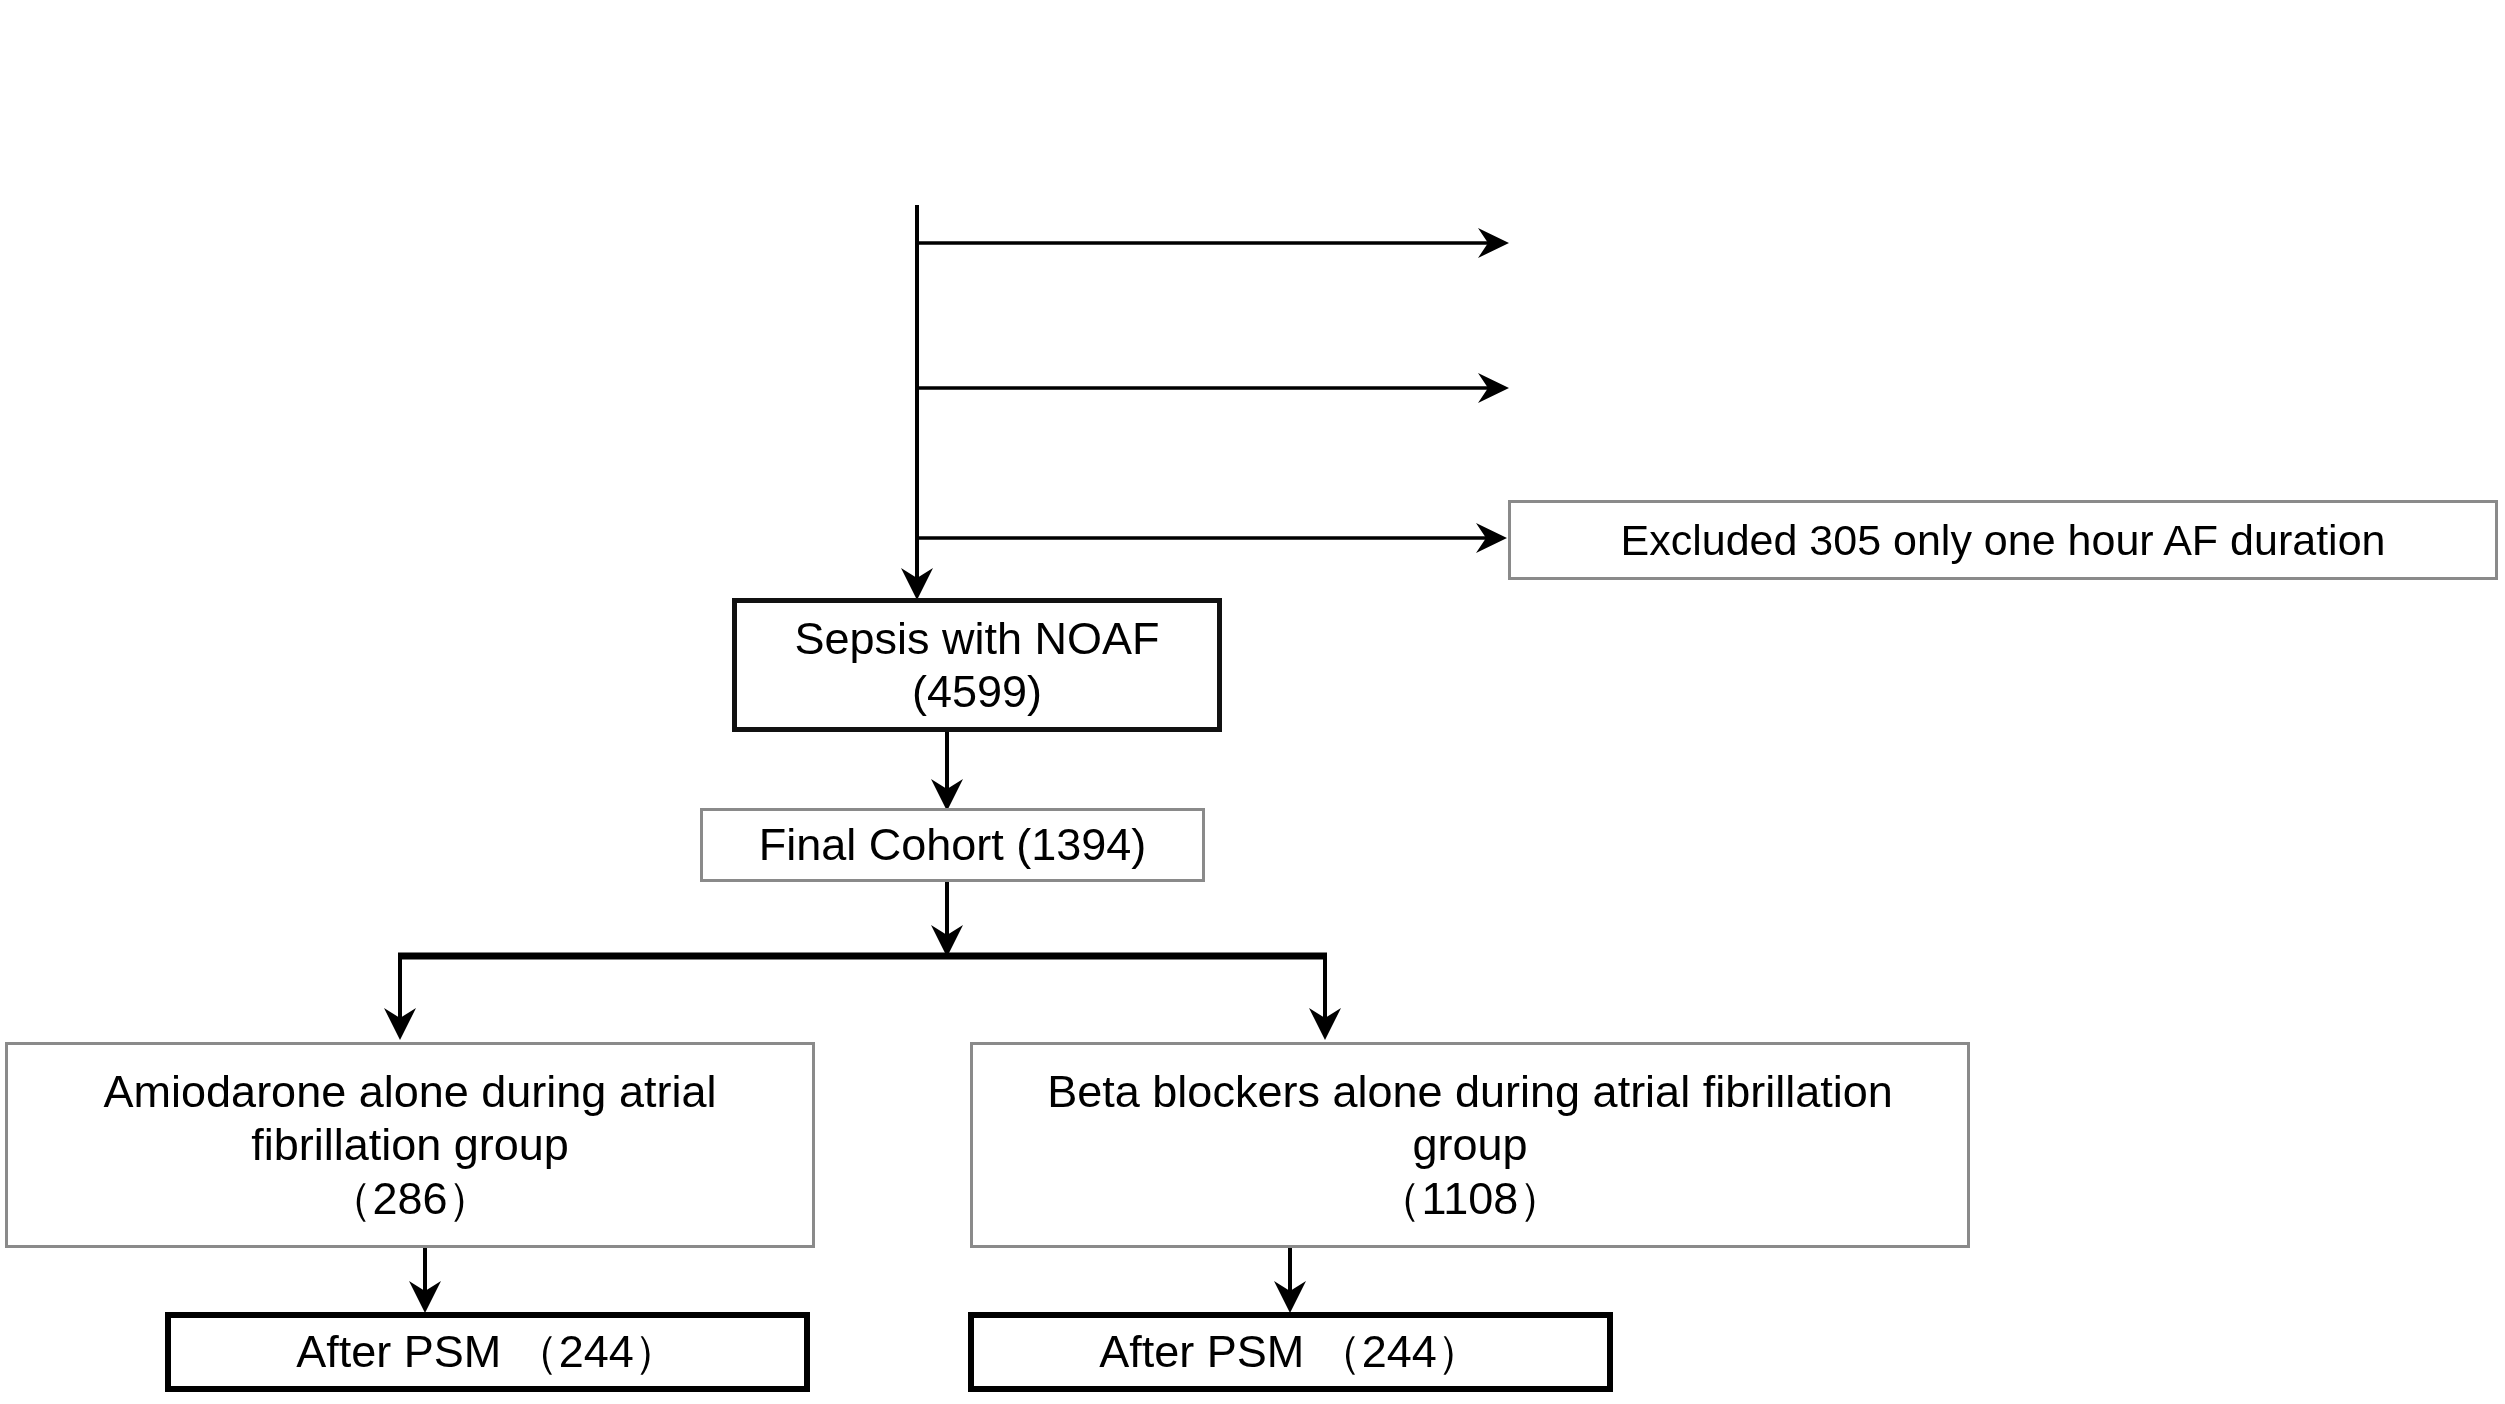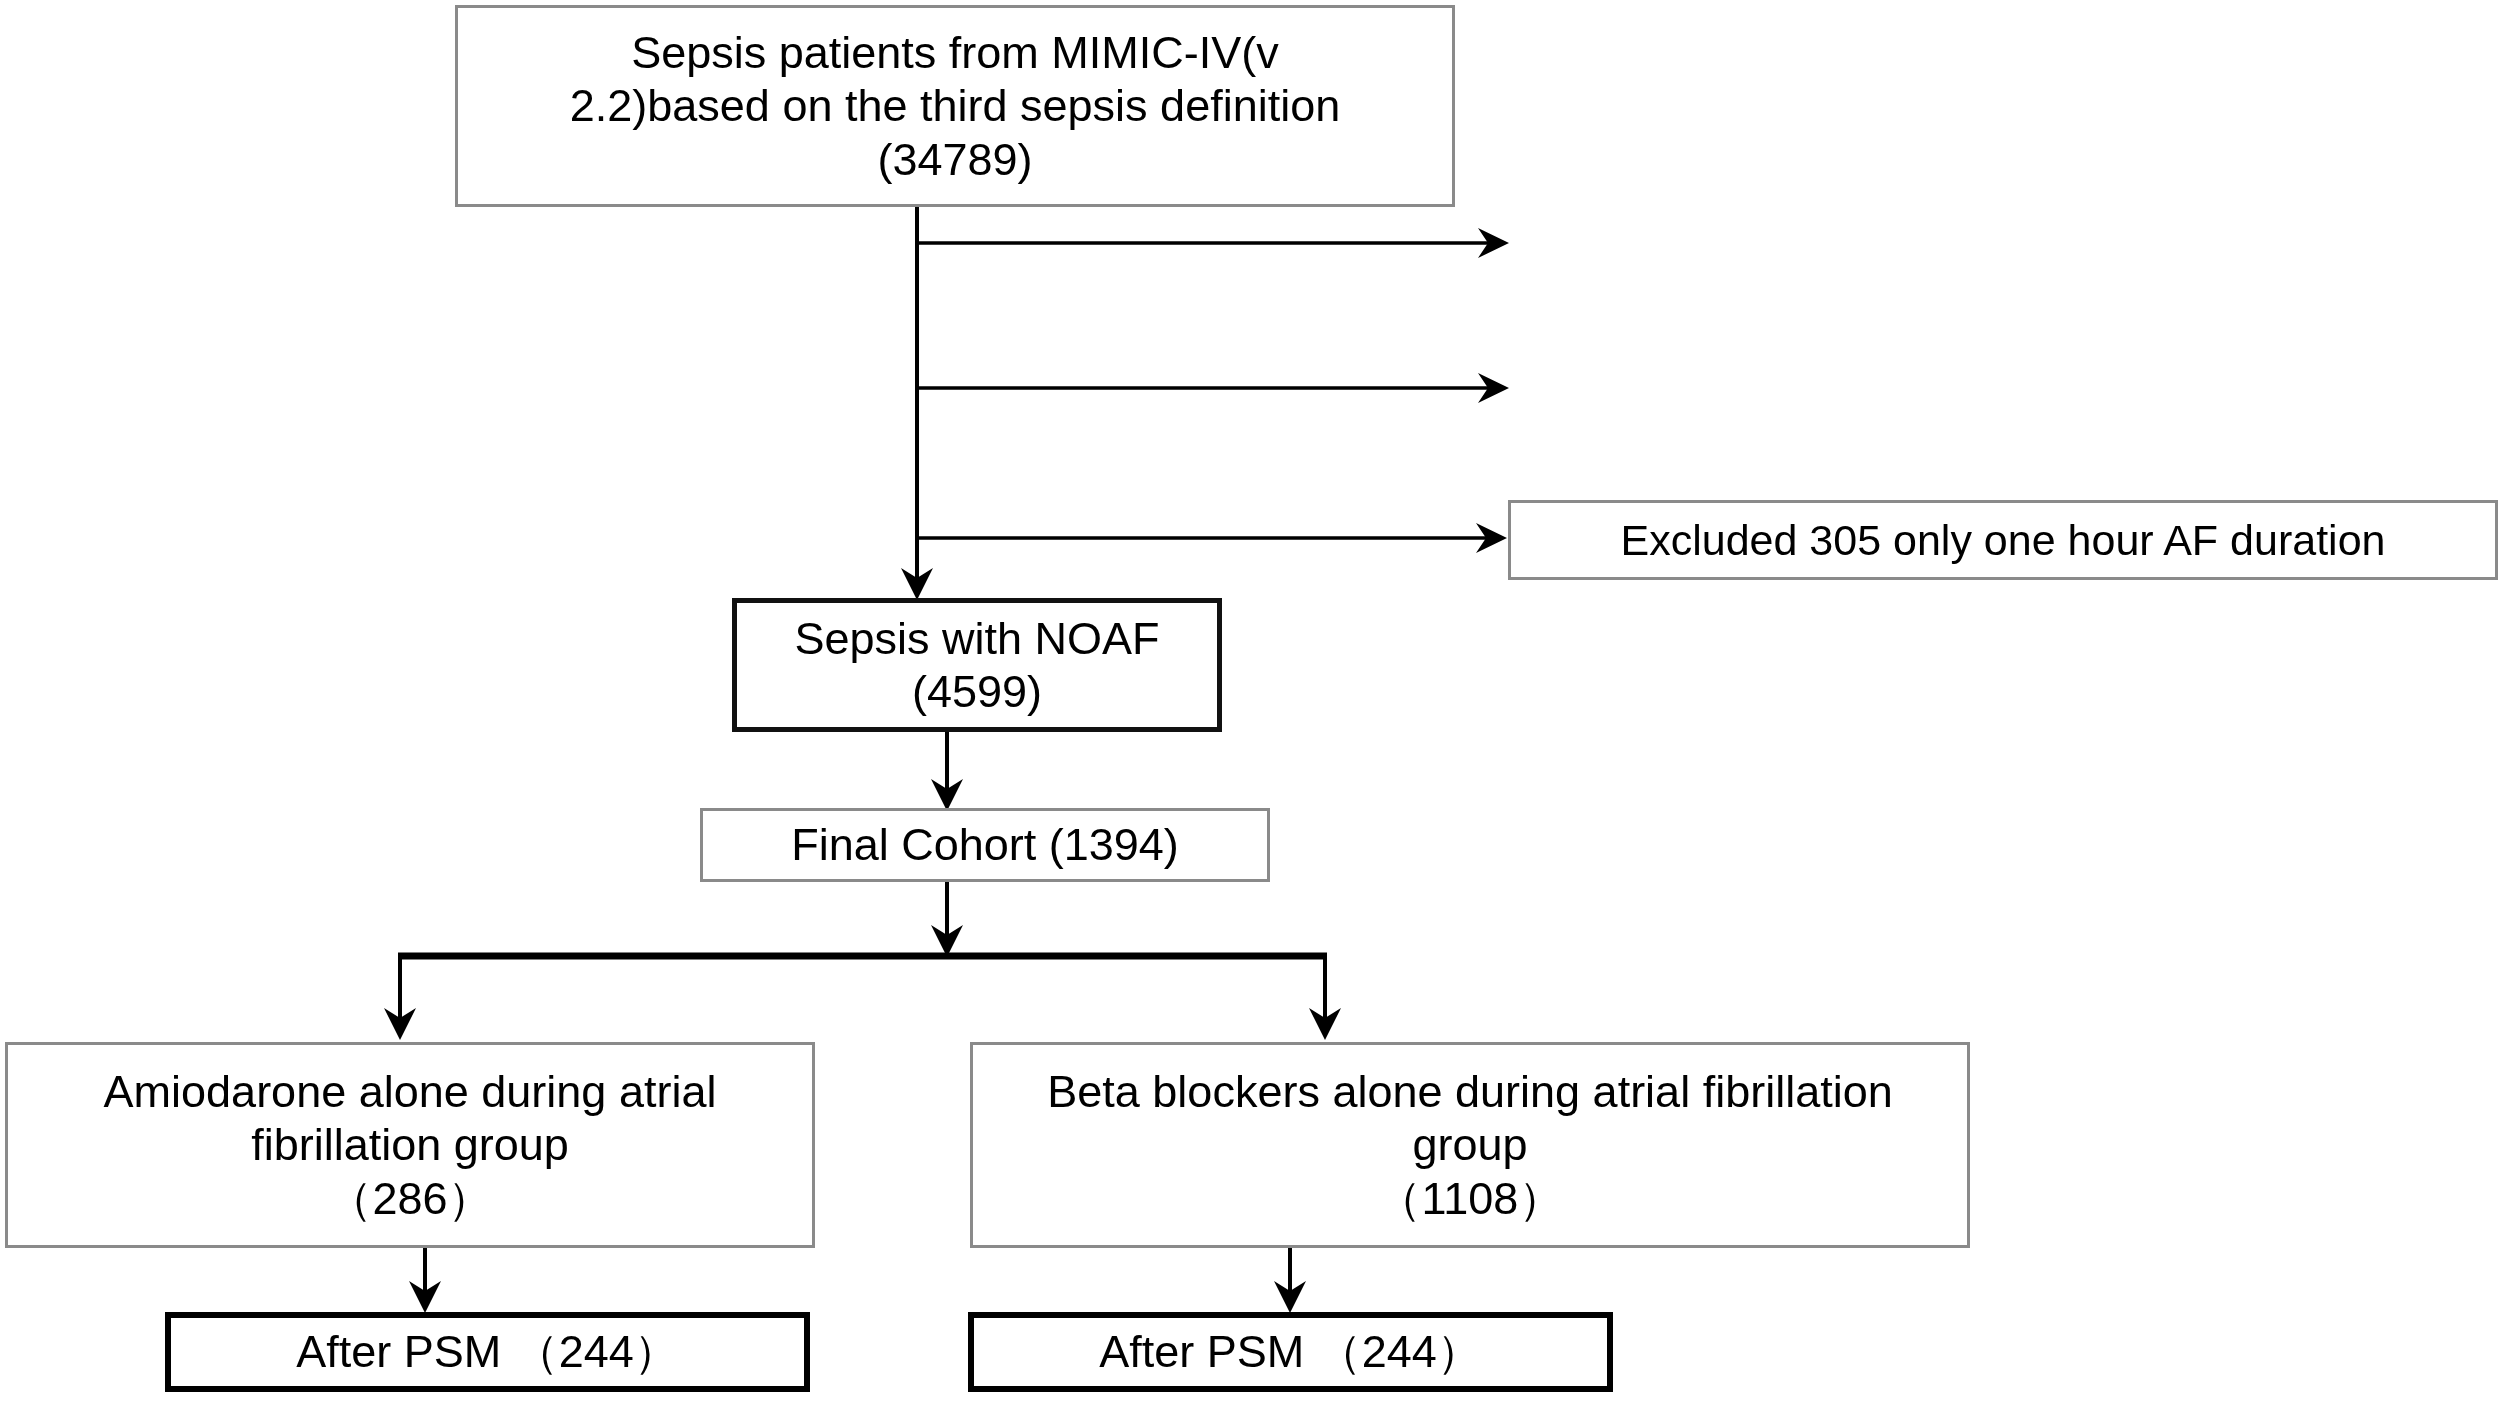--- a/index.html
+++ b/index.html
@@ -100,38 +100,33 @@
     <path class="wire" d="M 1325 956 L 1325 1026"></path>
     <polygon class="ahead" points="1325,1040 1309,1008 1325,1018 1341,1008"></polygon>
 
     <path class="wire" d="M 425 1248 L 425 1298"></path>
     <polygon class="ahead" points="425,1313 409,1281 425,1291 441,1281"></polygon>
 
     <path class="wire" d="M 1290 1248 L 1290 1298"></path>
     <polygon class="ahead" points="1290,1313 1274,1281 1290,1291 1306,1281"></polygon>
   </svg>
 
-  <div class="node bd-light" style="left:455px; top:5px; width:1000px; height:202px; font-size:45px;">
-    <span class="txt">Sepsis patients from MIMIC-IV(v
-2.2)based on the third sepsis definition
-(34789)</span>
-  </div>
 
 
 
   <div class="node bd-light" style="left:1508px; top:500px; width:990px; height:80px; font-size:43px;">
     <span class="txt">Excluded  305 only one hour AF duration</span>
   </div>
 
   <div class="node bd-dark" style="left:700px; top:598px; width:490px; height:134px; font-size:45px;">
     <span class="txt">Sepsis with NOAF
 (4599)</span>
   </div>
 
-  <div class="node bd-light" style="left:700px; top:808px; width:570px; height:74px; font-size:45px;">
+  <div class="node bd-light" style="left:700px; top:808px; width:505px; height:74px; font-size:45px;">
     <span class="txt">Final Cohort (1394)</span>
   </div>
 
   <div class="node bd-light" style="left:5px; top:1042px; width:810px; height:206px; font-size:45px;">
     <span class="txt">Amiodarone alone during atrial
 fibrillation group
 （286）</span>
   </div>
 
   <div class="node bd-light" style="left:970px; top:1042px; width:1000px; height:206px; font-size:45px;">

